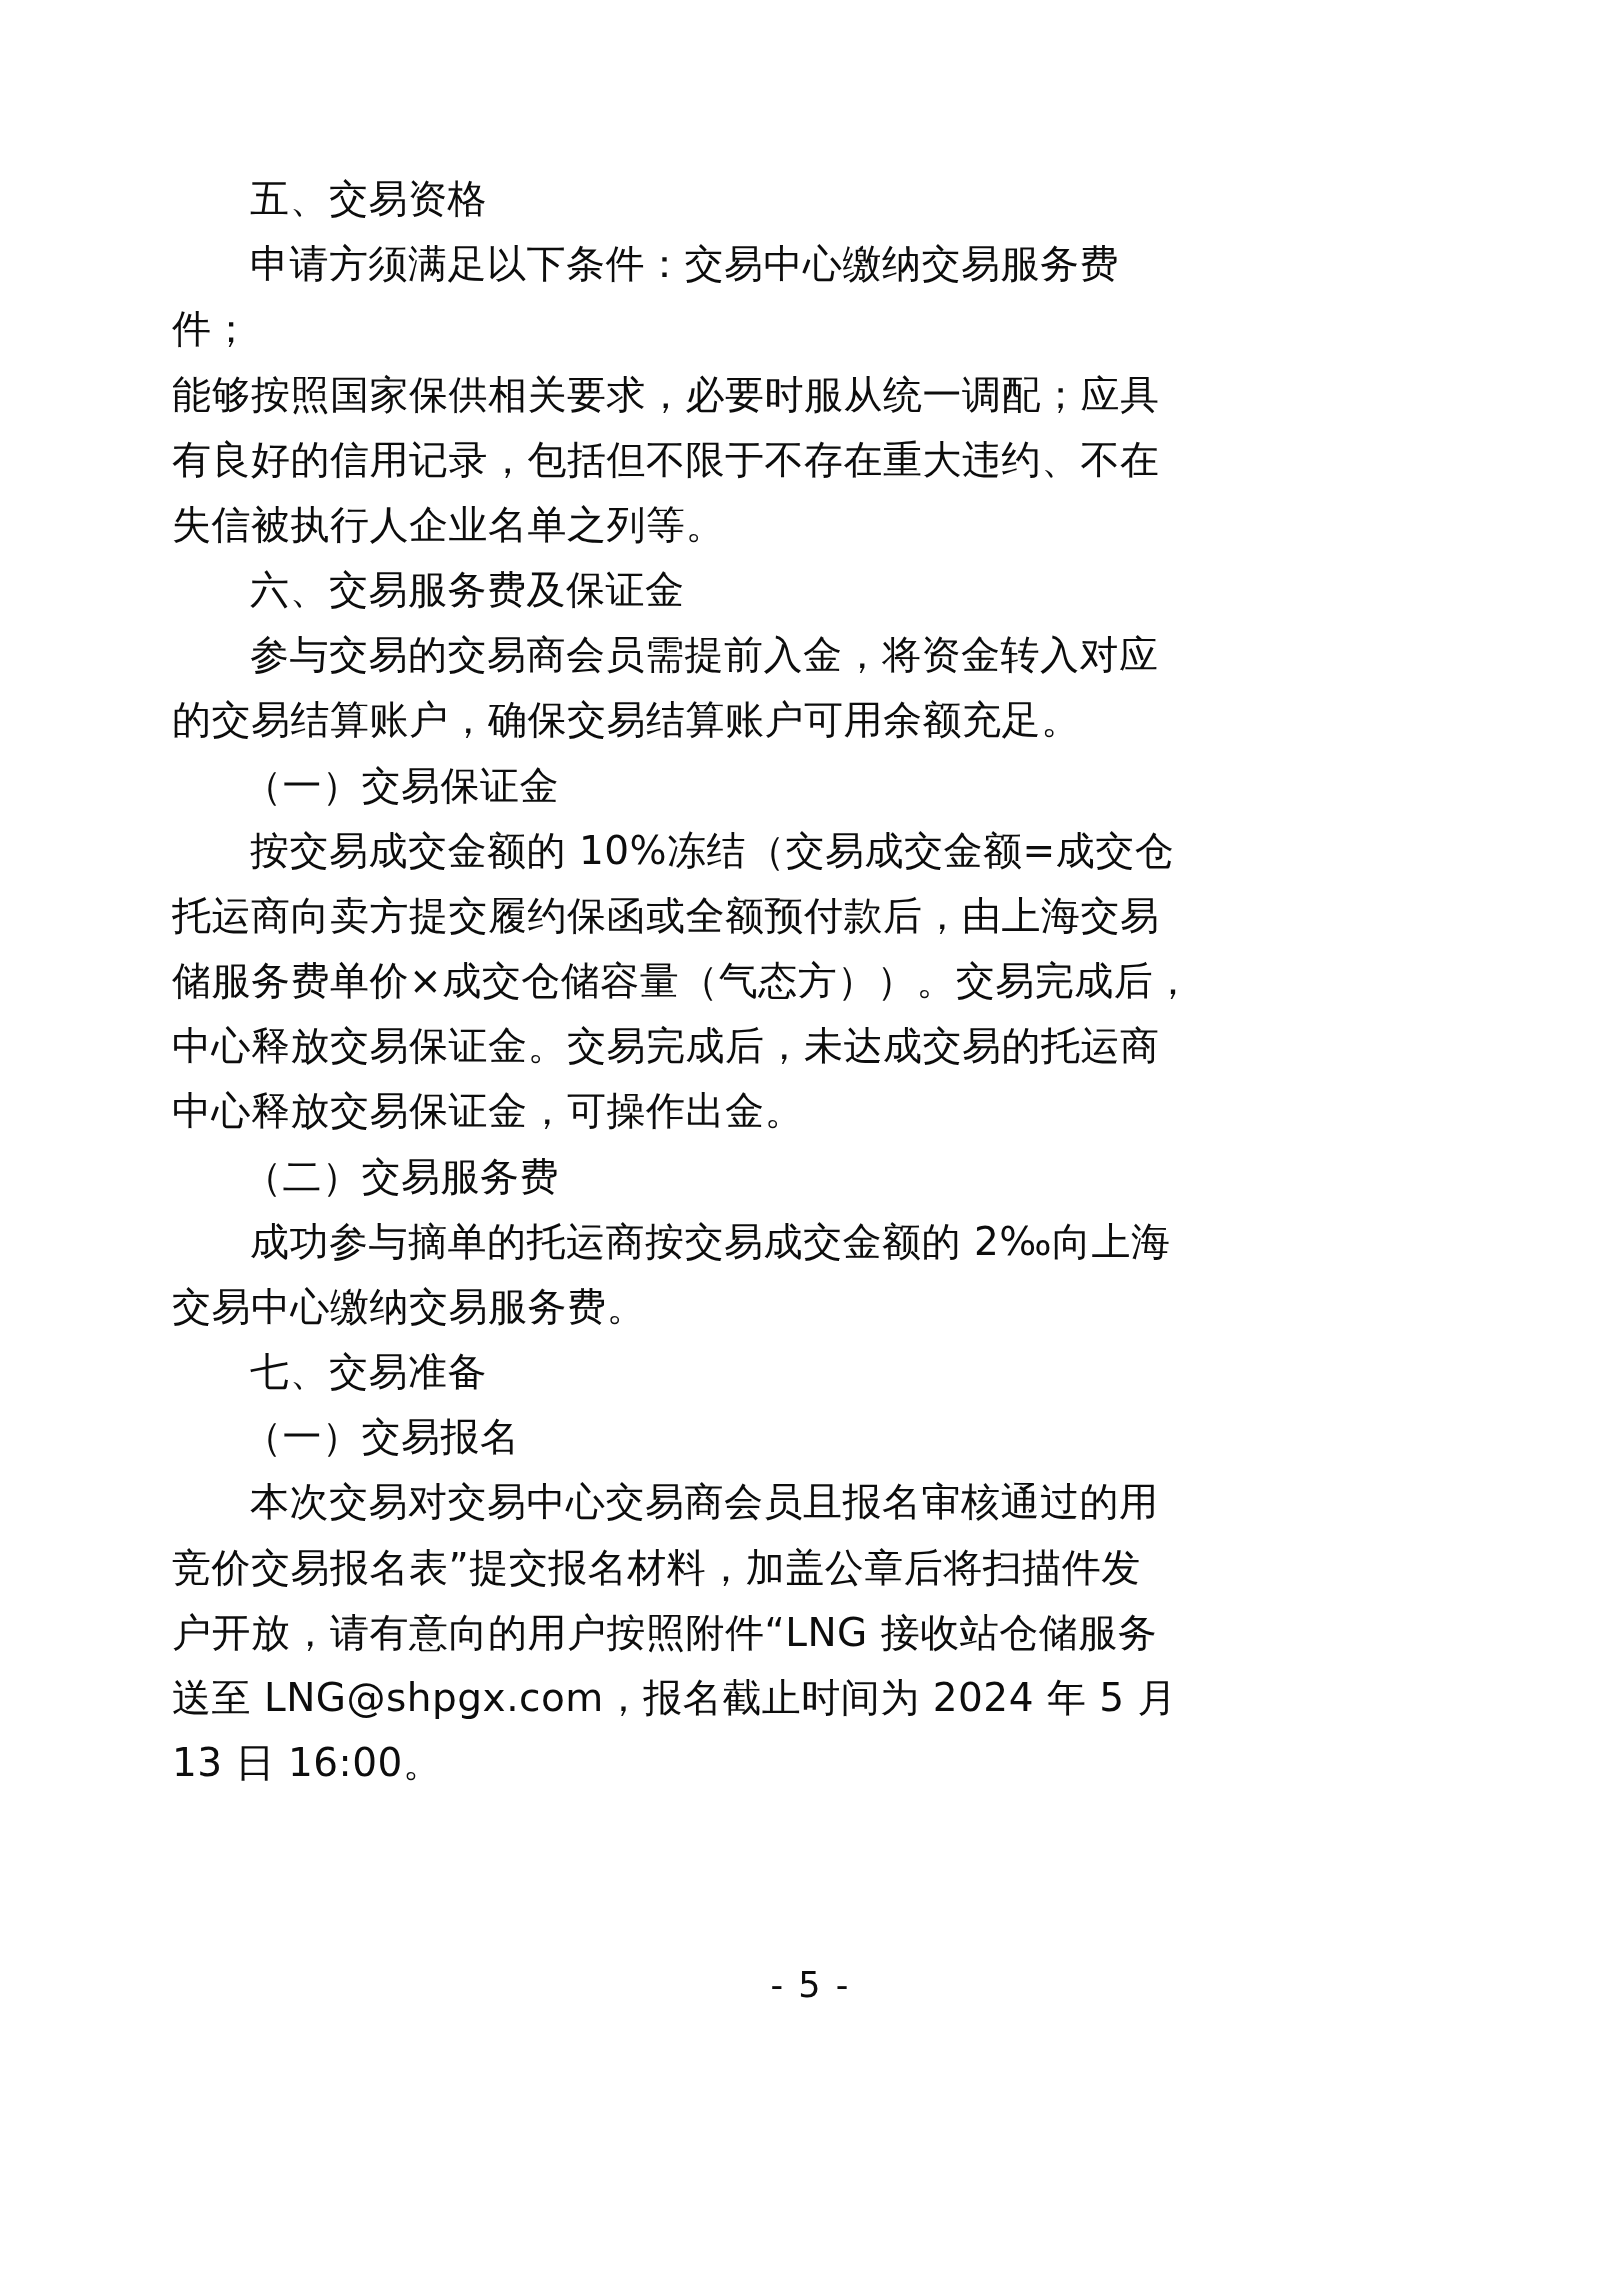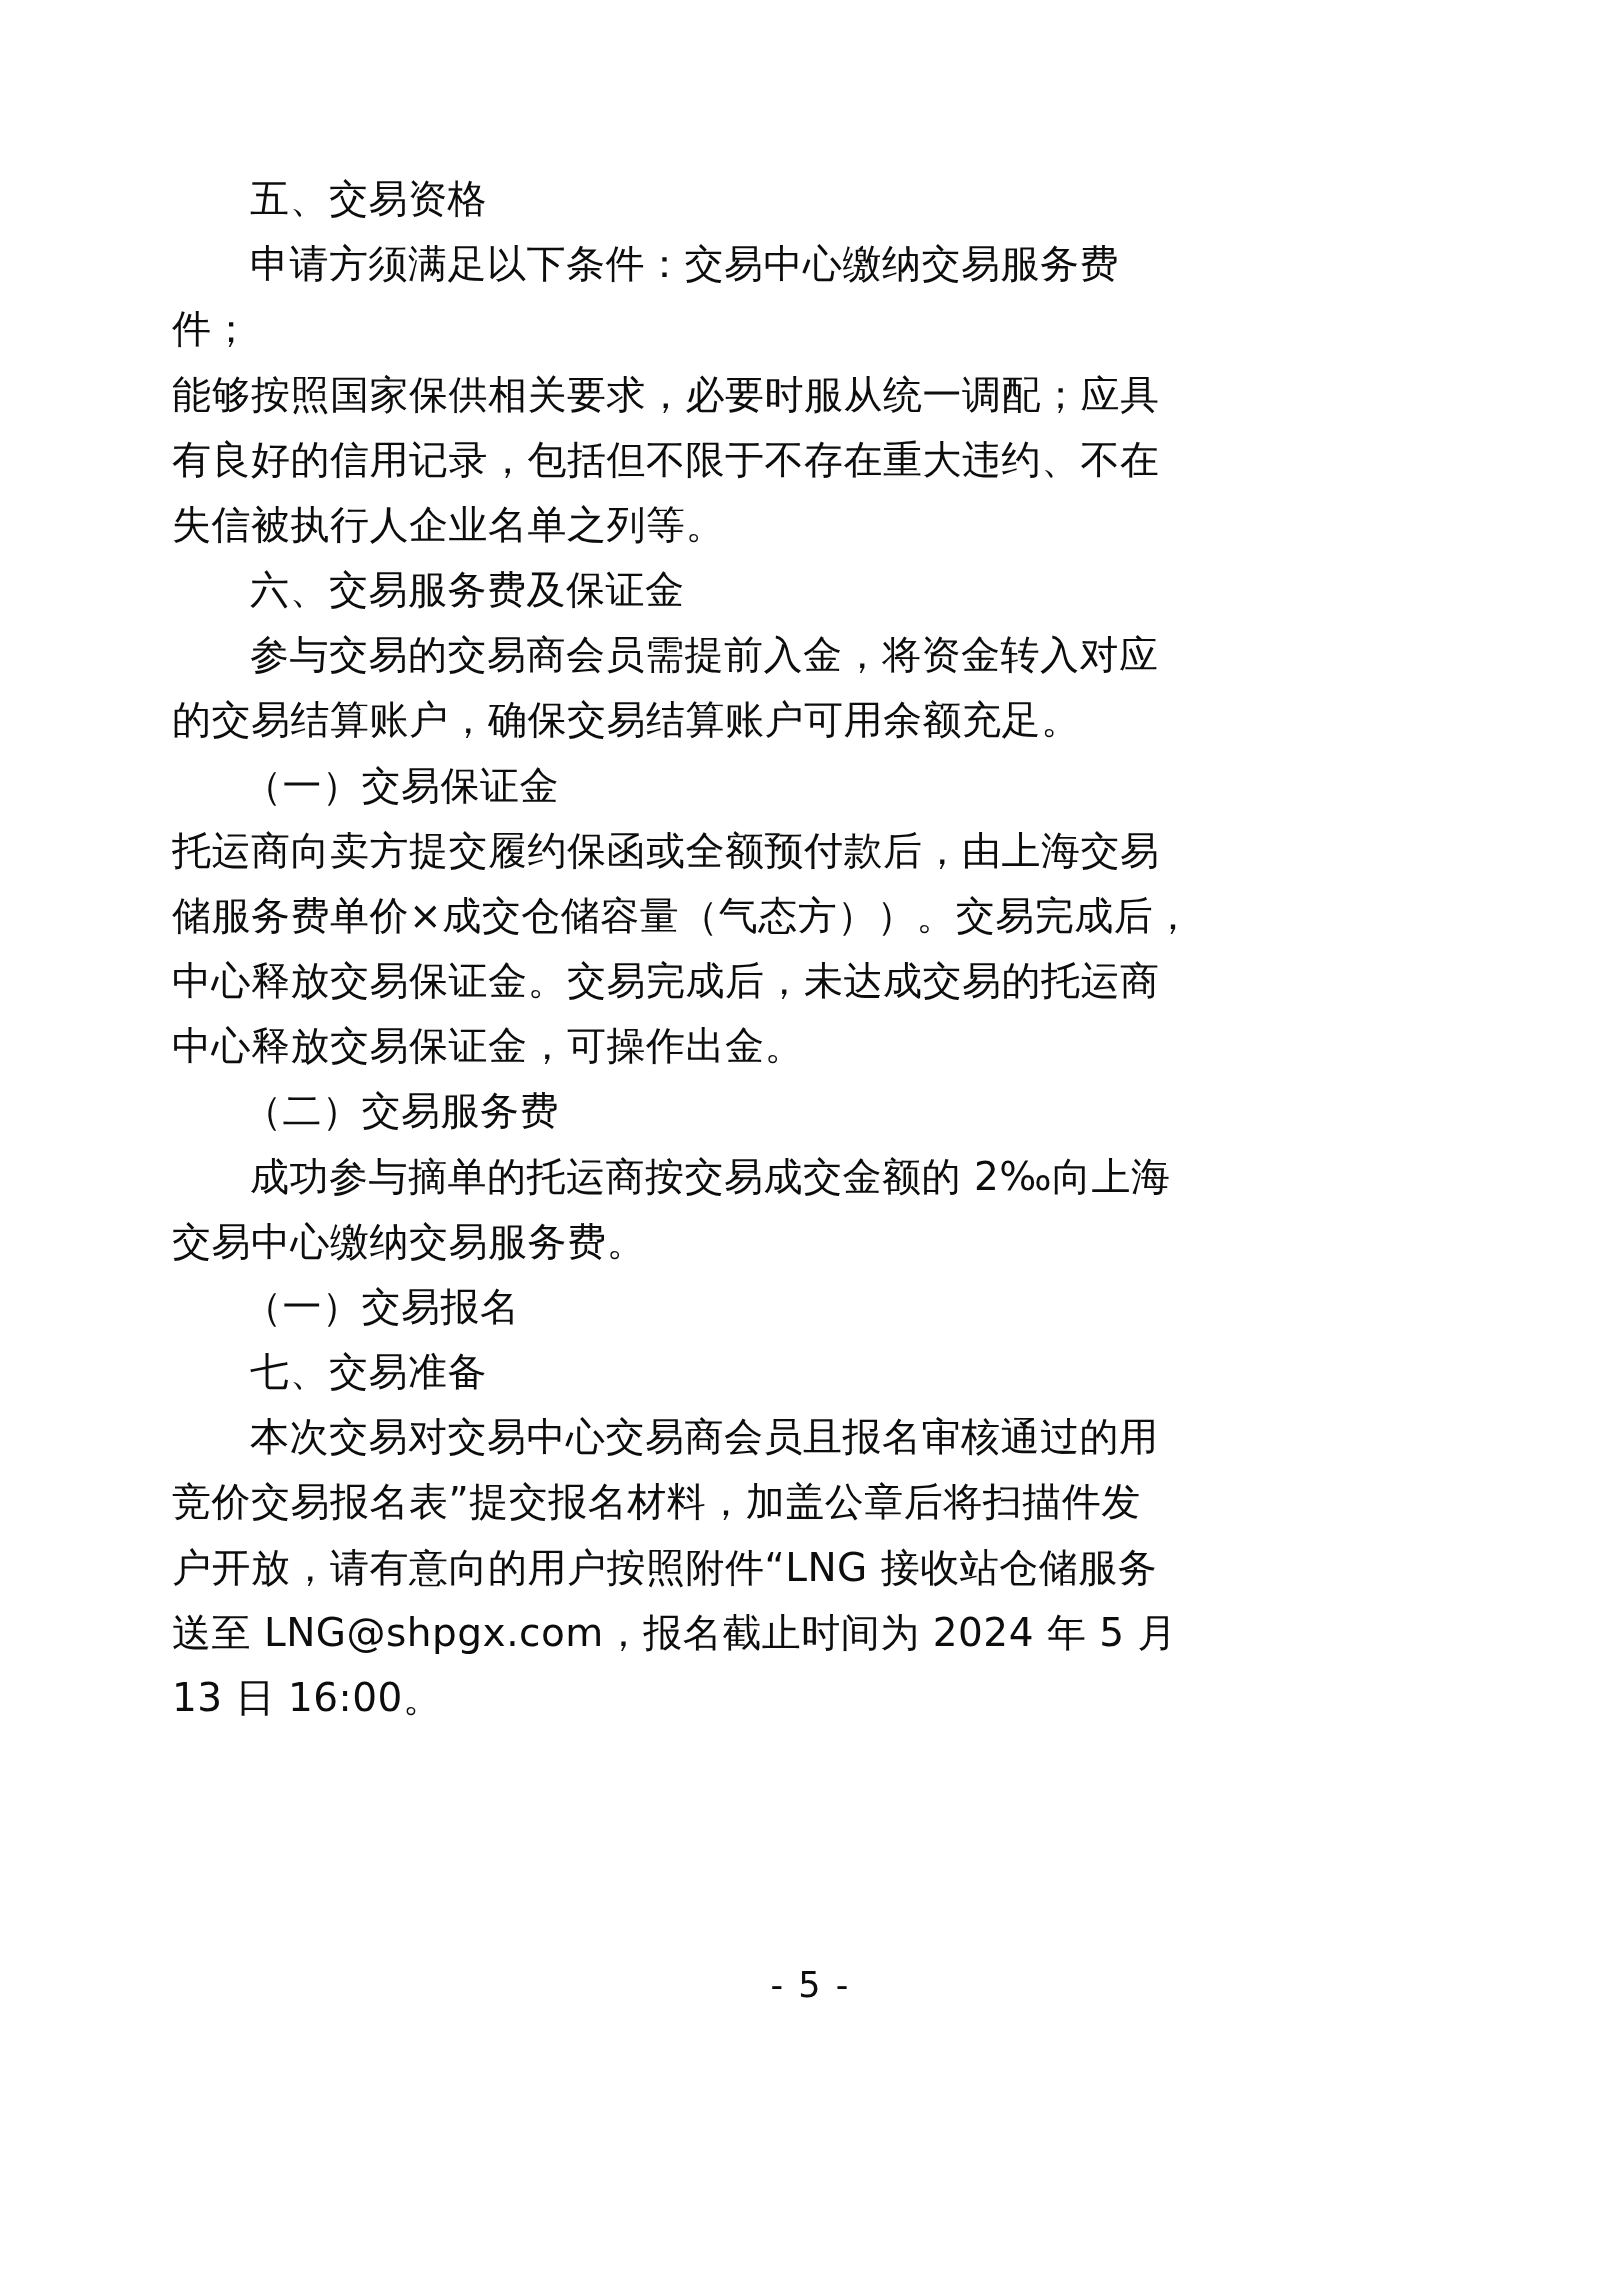--- a/index.html
+++ b/index.html
@@ -55,29 +55,30 @@
     <p class="para">五、交易资格</p>
     <p class="para">申请方须满足以下条件：交易中心缴纳交易服务费</p>
     <p class="para noindent">件；</p>
     <p class="para noindent">能够按照国家保供相关要求，必要时服从统一调配；应具</p>
     <p class="para noindent">有良好的信用记录，包括但不限于不存在重大违约、不在</p>
     <p class="para noindent">失信被执行人企业名单之列等。</p>
     <p class="para">六、交易服务费及保证金</p>
     <p class="para">参与交易的交易商会员需提前入金，将资金转入对应</p>
     <p class="para noindent">的交易结算账户，确保交易结算账户可用余额充足。</p>
     <p class="para sub-indent">（一）交易保证金</p>
+    <p class="para">按交易成交金额的 10%冻结（交易成交金额=成交仓</p>
     <p class="para noindent">托运商向卖方提交履约保函或全额预付款后，由上海交易</p>
     <p class="para noindent">储服务费单价×成交仓储容量（气态方））。交易完成后，</p>
     <p class="para noindent">中心释放交易保证金。交易完成后，未达成交易的托运商</p>
     <p class="para noindent">中心释放交易保证金，可操作出金。</p>
     <p class="para sub-indent">（二）交易服务费</p>
     <p class="para">成功参与摘单的托运商按交易成交金额的 2‰向上海</p>
     <p class="para noindent">交易中心缴纳交易服务费。</p>
+    <p class="para">七、交易准备</p>
     <p class="para sub-indent">（一）交易报名</p>
-    <p class="para">七、交易准备</p>
     <p class="para">本次交易对交易中心交易商会员且报名审核通过的用</p>
     <p class="para noindent">竞价交易报名表”提交报名材料，加盖公章后将扫描件发</p>
     <p class="para noindent">户开放，请有意向的用户按照附件“LNG 接收站仓储服务</p>
     <p class="para noindent">送至 LNG@shpgx.com，报名截止时间为 2024 年 5 月</p>
     <p class="para noindent">13 日 16:00。</p>
   </div>
 
   <div class="footer">- 5 -</div>
 </div>
 

